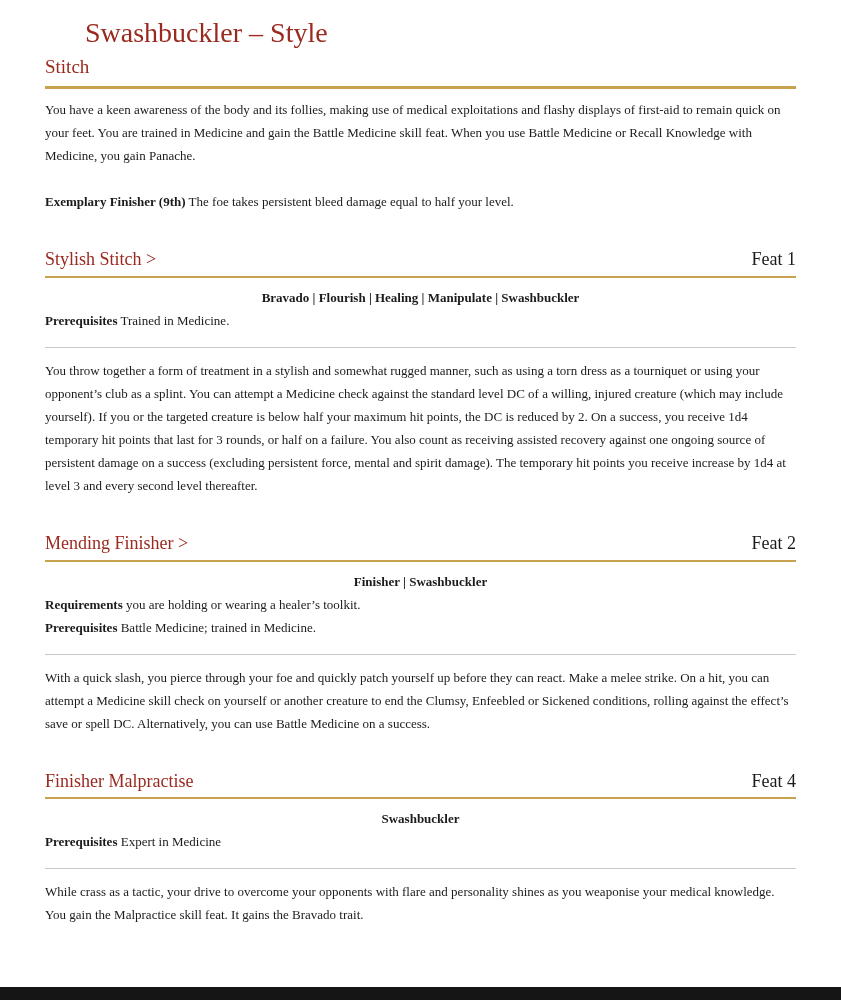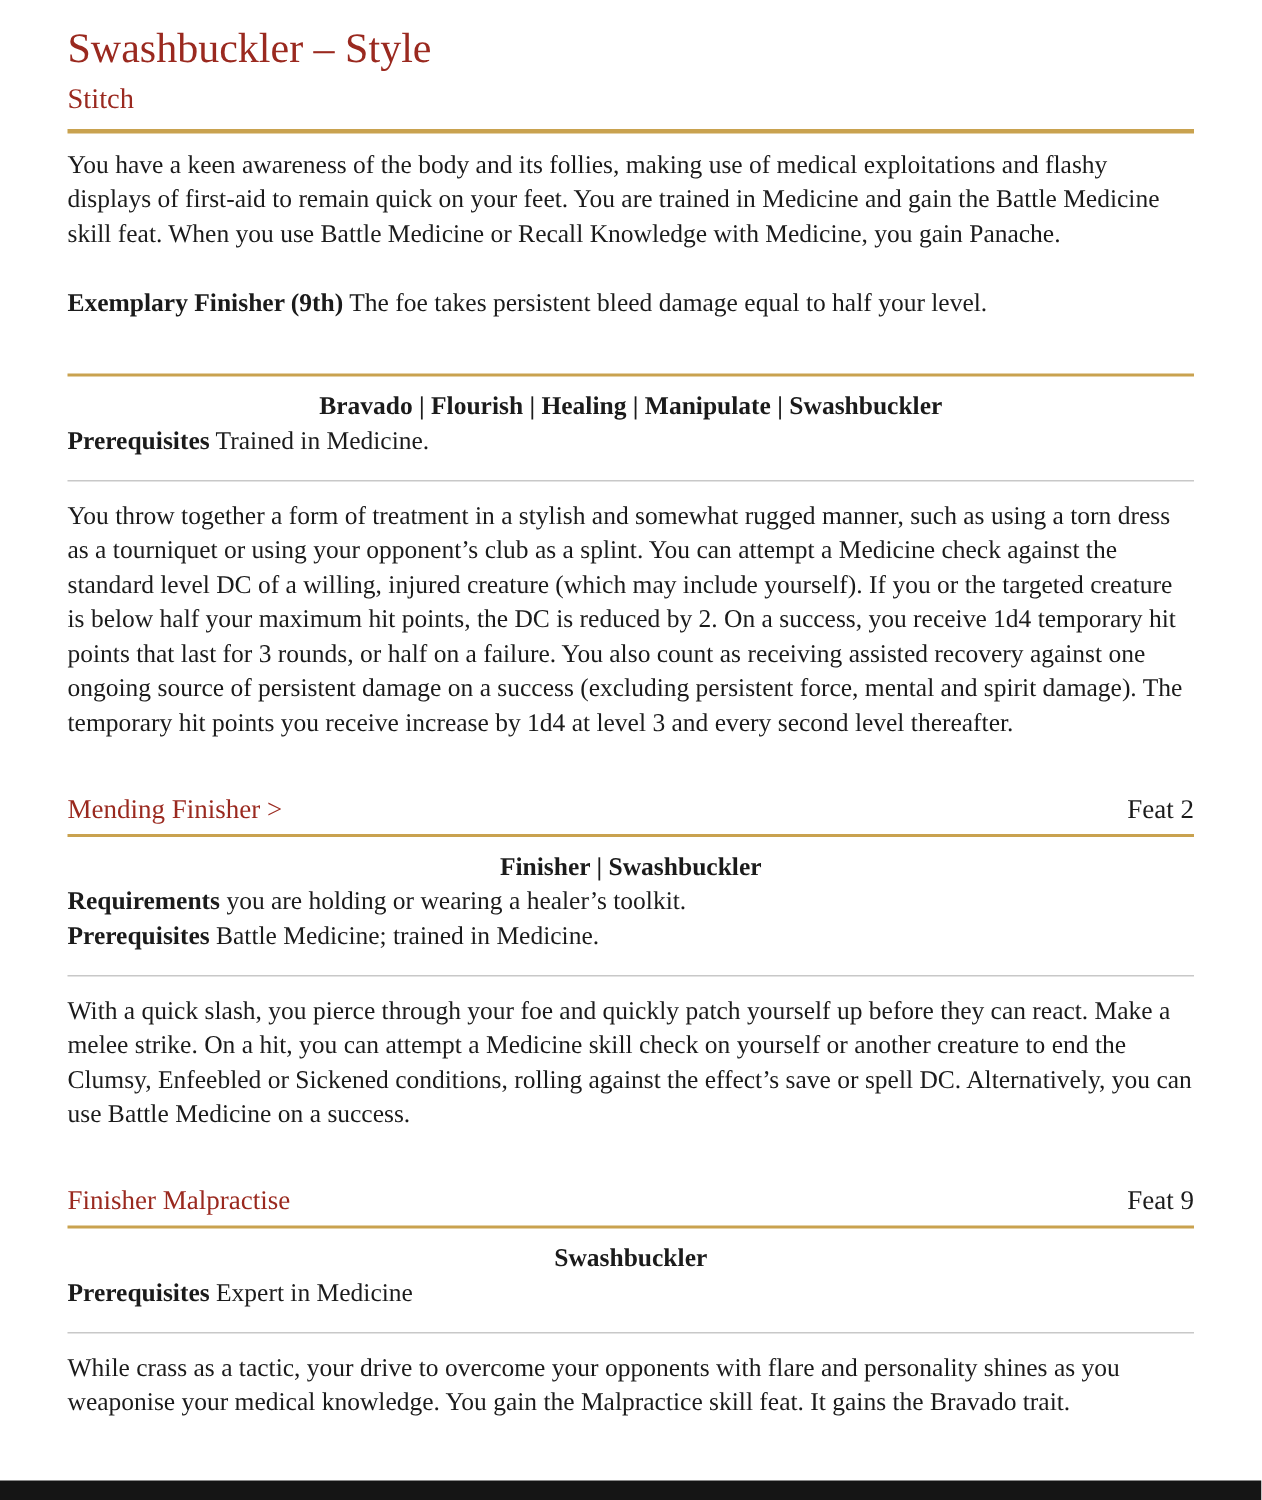--- a/index.html
+++ b/index.html
@@ -13,20 +13,21 @@
     color:#1b1b1b;
   }
   .page {
     padding:16px 45px 0 45px;
   }
   .page-title {
     font-size:28px;
     font-weight:500;
     color:#9a291f;
     line-height:1.2;
+    margin-left:40px;
   }
   .page-subtitle {
     font-size:19px;
     font-weight:500;
     color:#9a291f;
     margin-top:6px;
     line-height:1.2;
   }
   .gold-rule-main {
     border:none;
@@ -37,21 +38,21 @@
     border:none;
     border-top:2px solid #c9a24f;
     margin-top:5px;
   }
   .thin-rule {
     border:none;
     border-top:1px solid #c8c8c8;
     margin:15px 0 11px 0;
   }
   p.body, p.field, p.traits {
-    font-size:17px;
+    font-size:13px;
     line-height:23px;
   }
   .intro { margin-top:9px; }
   .exemplary { margin-top:23px; }
   .feat-section { margin-top:36px; }
   .feat-header {
     display:flex;
     justify-content:space-between;
     align-items:baseline;
   }
@@ -82,20 +83,24 @@
 
   <h1 class="page-title">Swashbuckler – Style</h1>
   <h2 class="page-subtitle">Stitch</h2>
   <hr class="gold-rule-main">
 
   <p class="body intro">You have a keen awareness of the body and its follies, making use of medical exploitations and flashy displays of first-aid to remain quick on your feet. You are trained in Medicine and gain the Battle Medicine skill feat. When you use Battle Medicine or Recall Knowledge with Medicine, you gain Panache.</p>
 
   <p class="body exemplary"><strong>Exemplary Finisher (9th)</strong> <span>The foe takes persistent bleed damage equal to half your level.</span></p>
 
   <section class="feat-section">
+    <div class="feat-header">
+      <span class="feat-name">Stylish Stitch &gt;</span>
+      <span class="feat-level">Feat 1</span>
+    </div>
     <hr class="gold-rule">
     <p class="traits">Bravado | Flourish | Healing | Manipulate | Swashbuckler</p>
     <p class="field"><strong>Prerequisites</strong> <span>Trained in Medicine.</span></p>
     <hr class="thin-rule">
     <p class="body">You throw together a form of treatment in a stylish and somewhat rugged manner, such as using a torn dress as a tourniquet or using your opponent’s club as a splint. You can attempt a Medicine check against the standard level DC of a willing, injured creature (which may include yourself). If you or the targeted creature is below half your maximum hit points, the DC is reduced by 2. On a success, you receive 1d4 temporary hit points that last for 3 rounds, or half on a failure. You also count as receiving assisted recovery against one ongoing source of persistent damage on a success (excluding persistent force, mental and spirit damage). The temporary hit points you receive increase by 1d4 at level 3 and every second level thereafter.</p>
   </section>
 
   <section class="feat-section">
     <div class="feat-header">
       <span class="feat-name">Mending Finisher &gt;</span>
@@ -105,21 +110,21 @@
     <p class="traits">Finisher | Swashbuckler</p>
     <p class="field"><strong>Requirements</strong> <span>you are holding or wearing a healer’s toolkit.</span></p>
     <p class="field"><strong>Prerequisites</strong> <span>Battle Medicine; trained in Medicine.</span></p>
     <hr class="thin-rule">
     <p class="body">With a quick slash, you pierce through your foe and quickly patch yourself up before they can react. Make a melee strike. On a hit, you can attempt a Medicine skill check on yourself or another creature to end the Clumsy, Enfeebled or Sickened conditions, rolling against the effect’s save or spell DC. Alternatively, you can use Battle Medicine on a success.</p>
   </section>
 
   <section class="feat-section">
     <div class="feat-header">
       <span class="feat-name">Finisher Malpractise</span>
-      <span class="feat-level">Feat 9</span>
+      <span class="feat-level">Feat 4</span>
     </div>
     <hr class="gold-rule">
     <p class="traits">Swashbuckler</p>
     <p class="field"><strong>Prerequisites</strong> <span>Expert in Medicine</span></p>
     <hr class="thin-rule">
     <p class="body">While crass as a tactic, your drive to overcome your opponents with flare and personality shines as you weaponise your medical knowledge. You gain the Malpractice skill feat. It gains the Bravado trait.</p>
   </section>
 
 </div>
 

